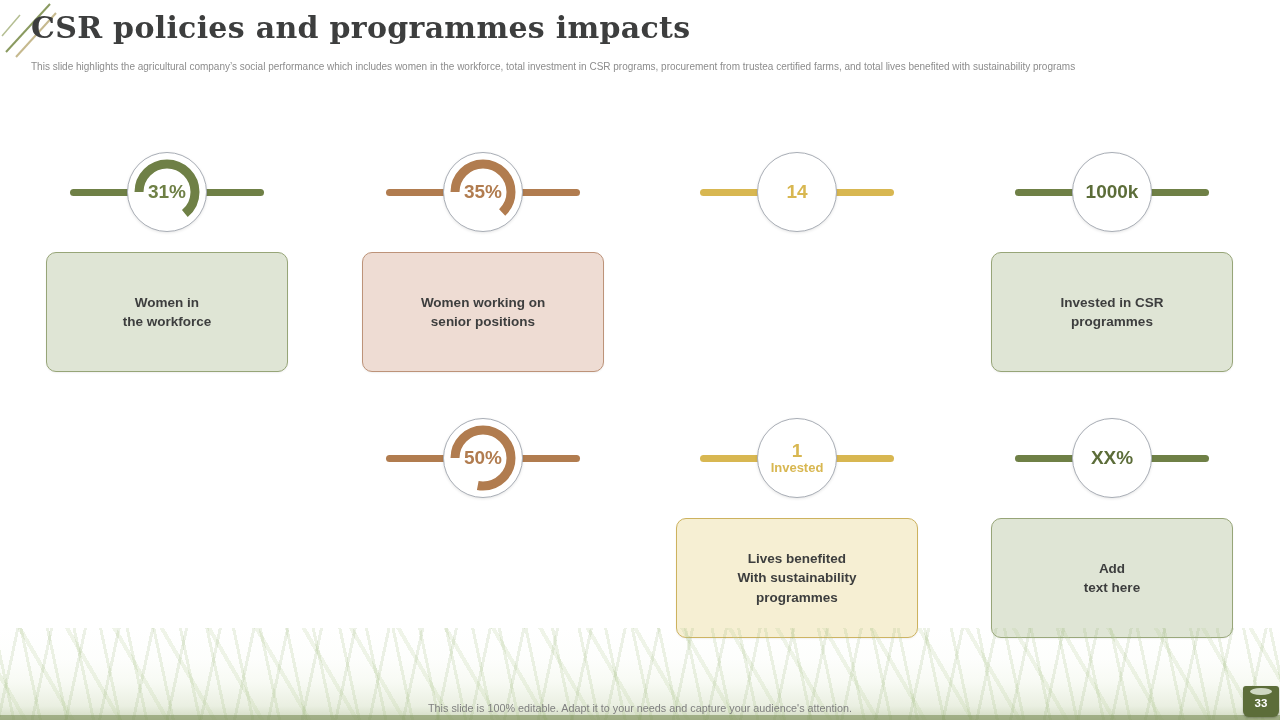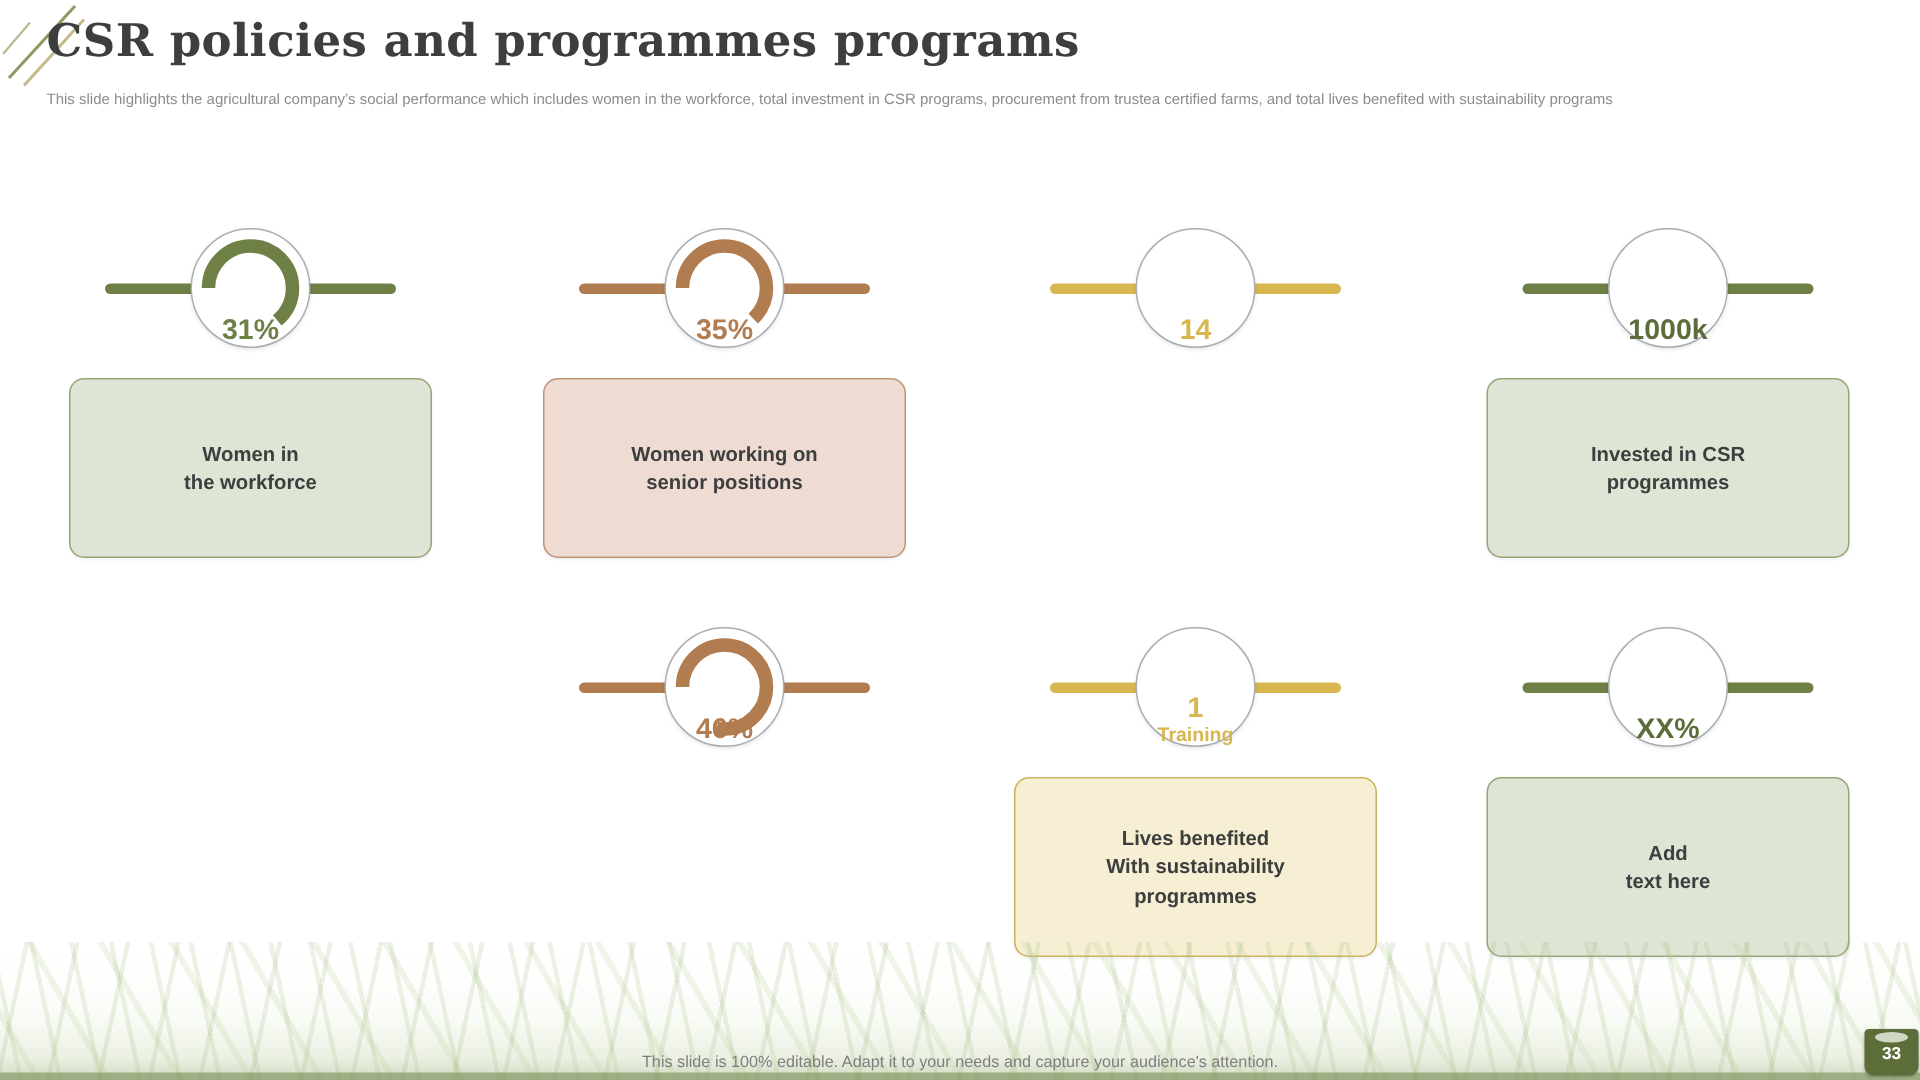--- a/index.html
+++ b/index.html
@@ -21,21 +21,21 @@
   
   .stat{position:absolute;width:242px;}
   .circle-row{position:relative;height:84px;display:flex;align-items:center;justify-content:center;}
   .hline{
     position:absolute;left:24px;right:24px;top:50%;margin-top:-3.5px;height:7px;
     border-radius:4px;background:var(--line,#6f8046);
   }
   .circle{
     position:relative;width:78px;height:78px;border-radius:50%;background:#fff;
     border:1px solid var(--circle-border,#a9aeb6);box-shadow:0 1px 3px rgba(0,0,0,.10);
-    display:flex;align-items:flex-end;justify-content:center;z-index:1;
+    display:flex;align-items:center;justify-content:center;z-index:1;
   }
   .arc-svg{position:absolute;left:-1px;top:-1px;width:80px;height:80px;transform:rotate(-90deg);}
   .arc{fill:none;stroke:var(--accent,#6f8046);stroke-width:9;}
   .val-wrap{position:relative;text-align:center;z-index:2;}
   .val{font-size:19px;font-weight:bold;color:var(--accent,#6f8046);line-height:1.05;}
   .val-sub{font-size:13px;font-weight:bold;color:var(--accent,#6f8046);line-height:1.1;}
   .box{
     margin-top:18px;height:120px;border-radius:10px;box-sizing:border-box;
     background:var(--fill,#dfe5d5);border:1px solid var(--bstroke,#97a578);
     display:flex;align-items:center;justify-content:center;text-align:center;
@@ -79,21 +79,21 @@
 <body>
 
 <div class="slide">
 
   <svg class="decor-tl" viewBox="0 0 60 60">
     <line x1="6" y1="52" x2="50" y2="4" stroke="#8a9a60" stroke-width="2"></line>
     <line x1="16" y1="57" x2="56" y2="13" stroke="#c6b98e" stroke-width="2"></line>
     <line x1="2" y1="36" x2="20" y2="15" stroke="#b4be92" stroke-width="1.5"></line>
   </svg>
 
-  <div class="title">CSR policies and programmes programs</div>
+  <div class="title">CSR policies and programmes impacts</div>
   <div class="subtitle">This slide highlights the agricultural company’s social performance which includes women in the workforce, total investment in CSR programs, procurement from trustea certified farms, and total lives benefited with sustainability programs</div>
 
   <div class="stat theme-olive c1 r1">
     <div class="circle-row">
       <div class="hline"></div>
       <div class="circle">
         <svg class="arc-svg" viewBox="0 0 80 80">
             <circle class="arc" cx="40" cy="40" r="28" pathLength="100" stroke-dasharray="64 36" stroke-dashoffset="25"></circle>
           </svg>
         <div class="val-wrap">
@@ -163,37 +163,37 @@
 
 
   <div class="stat theme-brown c2 r2">
     <div class="circle-row">
       <div class="hline"></div>
       <div class="circle">
         <svg class="arc-svg" viewBox="0 0 80 80">
             <circle class="arc" cx="40" cy="40" r="28" pathLength="100" stroke-dasharray="78 22" stroke-dashoffset="25"></circle>
           </svg>
         <div class="val-wrap">
-            <div class="val">46%</div>
+            <div class="val">50%</div>
             <div class="val-sub"></div>
           </div>
       </div>
     </div>
   </div>
 
   <div class="stat theme-gold c3 r2">
     <div class="circle-row">
       <div class="hline"></div>
       <div class="circle">
         <svg class="arc-svg" viewBox="0 0 80 80">
             <circle class="arc" cx="40" cy="40" r="28" pathLength="100" stroke-dasharray="0 100" stroke-dashoffset="25" style="display: none;"></circle>
           </svg>
         <div class="val-wrap">
             <div class="val">1</div>
-            <div class="val-sub">Training</div>
+            <div class="val-sub">Invested</div>
           </div>
       </div>
     </div>
     <div class="box">
       <span class="box-label">Lives benefited
 With sustainability
 programmes</span>
     </div>
   </div>
 

